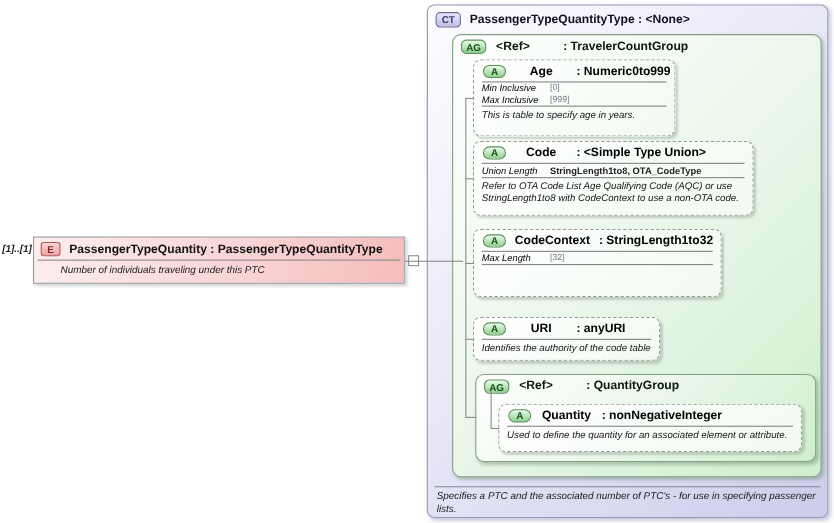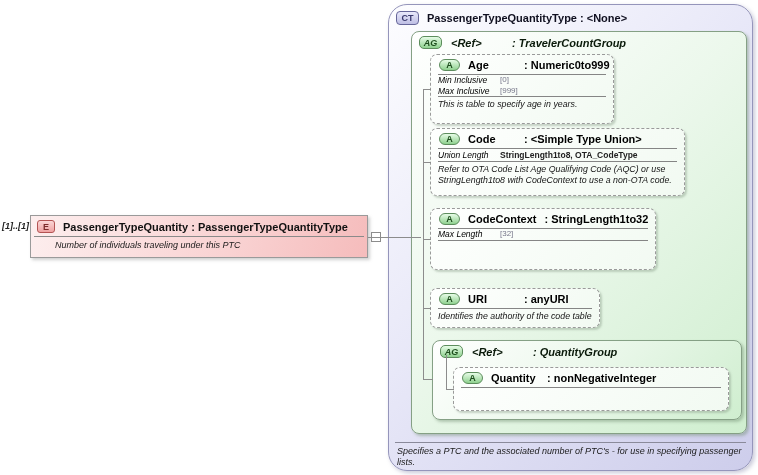--- a/index.html
+++ b/index.html
@@ -31,39 +31,39 @@
   .element-card { position: absolute; left: 30px; top: 215px; width: 338px; height: 43px;
     border: 1px solid #9a9a9a; background: linear-gradient(105deg, #fdeeee 0%, #f9d2d2 60%, #f5bcbc 100%);
     box-shadow: 2px 2px 3px rgba(150,150,150,.45); z-index: 2; }
   .element-header { display: flex; align-items: center; gap: 8px; padding: 4px 6px 3px 6px;
     font-size: 11px; font-weight: bold; color: #111; white-space: nowrap; }
   .element-sep { border-top: 1px solid #8a8a8a; margin: 0 3px; }
   .element-ann { font-size: 9px; font-style: italic; color: #1a1a1a; padding: 3px 8px; white-space: nowrap; margin-left: 16px; }
 
   
   .ct-card { position: absolute; left: 388px; top: 4px; width: 365px; height: 467px;
-    border: 1px solid #9595bb; border-radius: 19px;
+    border: 1px solid #9595bb; border-radius: 7px;
     background: linear-gradient(135deg, #fdfdff 0%, #e8e8f8 45%, #cdcdeb 100%);
     box-shadow: 2px 2px 4px rgba(120,120,160,.4); }
   .ct-header { position: absolute; left: 7px; top: 6px; display: flex; align-items: center;
     gap: 8px; font-size: 11px; font-weight: bold; color: #101020; white-space: nowrap; }
 
   .ag-box { position: absolute; border: 1px solid #85a085; border-radius: 8px;
     background: linear-gradient(135deg, #ffffff 0%, #ecf8ec 45%, #cfeecf 100%);
     box-shadow: 2px 2px 3px rgba(110,140,110,.45); }
-  .ag-header { display: flex; align-items: center; gap: 9px; padding: 4px 0 0 7px;
-    font-size: 11px; font-weight: bold; color: #0a1a0a; white-space: nowrap; font-style: italic; }
+  .ag-header { display: flex; gap: 9px; padding: 4px 0 0 7px;
+    font-size: 11px; font-weight: bold; color: #0a1a0a; white-space: nowrap; }
   .ag-name { min-width: 52px; }
 
   .attr-box { position: absolute; border: 1px dashed #9a9a9a; border-radius: 7px;
     background: linear-gradient(135deg, #feFFfe 0%, #f2faf2 100%);
     box-shadow: 2px 2px 2px rgba(130,150,130,.4); padding: 0 6px; }
   .attr-title { display: flex; align-items: center; gap: 8px; padding: 4px 0 3px 2px;
     font-size: 11px; font-weight: bold; color: #000; white-space: nowrap; }
-  .attr-name { min-width: 48px; }
+  .attr-name { min-width: 48px; text-align: center; }
   .sep { border-top: 1px solid #858585; margin: 0 1px; }
   .facet-row { display: flex; align-items: flex-start; font-size: 8.5px; line-height: 10.5px;
     padding: 0 1px; white-space: nowrap; }
   .facet-label { font-style: italic; color: #000; min-width: 62px; }
   .facet-value { color: #77778a; font-size: 8px; }
   .facet-value.bold { color: #222; font-weight: bold; font-size: 8.5px; }
   .attr-ann { font-style: italic; font-size: 8.8px; line-height: 10.5px; color: #141414;
     padding: 2px 1px 0 1px; }
 
   .ct-footer-sep { position: absolute; left: 6px; right: 6px; top: 437px; border-top: 1px solid #8a8a9a; }
@@ -161,20 +161,21 @@
       <div class="line vline" style="left:13px; top:14px; height:34px;"></div>
       <div class="line hline" style="left:13px; top:48px; width:8px;"></div>
 
       <div class="attr-box" style="left:20px; top:26px; width:276px; height:44px;">
         <div class="attr-title">
           <span class="badge badge-a">A</span>
           <span class="attr-name">Quantity</span>
           <span>: nonNegativeInteger</span>
         </div>
         <div class="sep"></div>
+        <div class="attr-ann">Used to define the quantity for an associated element or attribute.</div>
       </div>
     </div>
   </div>
 
   <div class="ct-footer-sep"></div>
   <div class="ct-footer">Specifies a PTC and the associated number of PTC's - for use in specifying passenger lists.</div>
 </div>
 
 <div class="line hline" style="left:368px; top:237px; width:53px;"></div>
 <div class="toggle-box" style="left:371px; top:232px;"></div>

